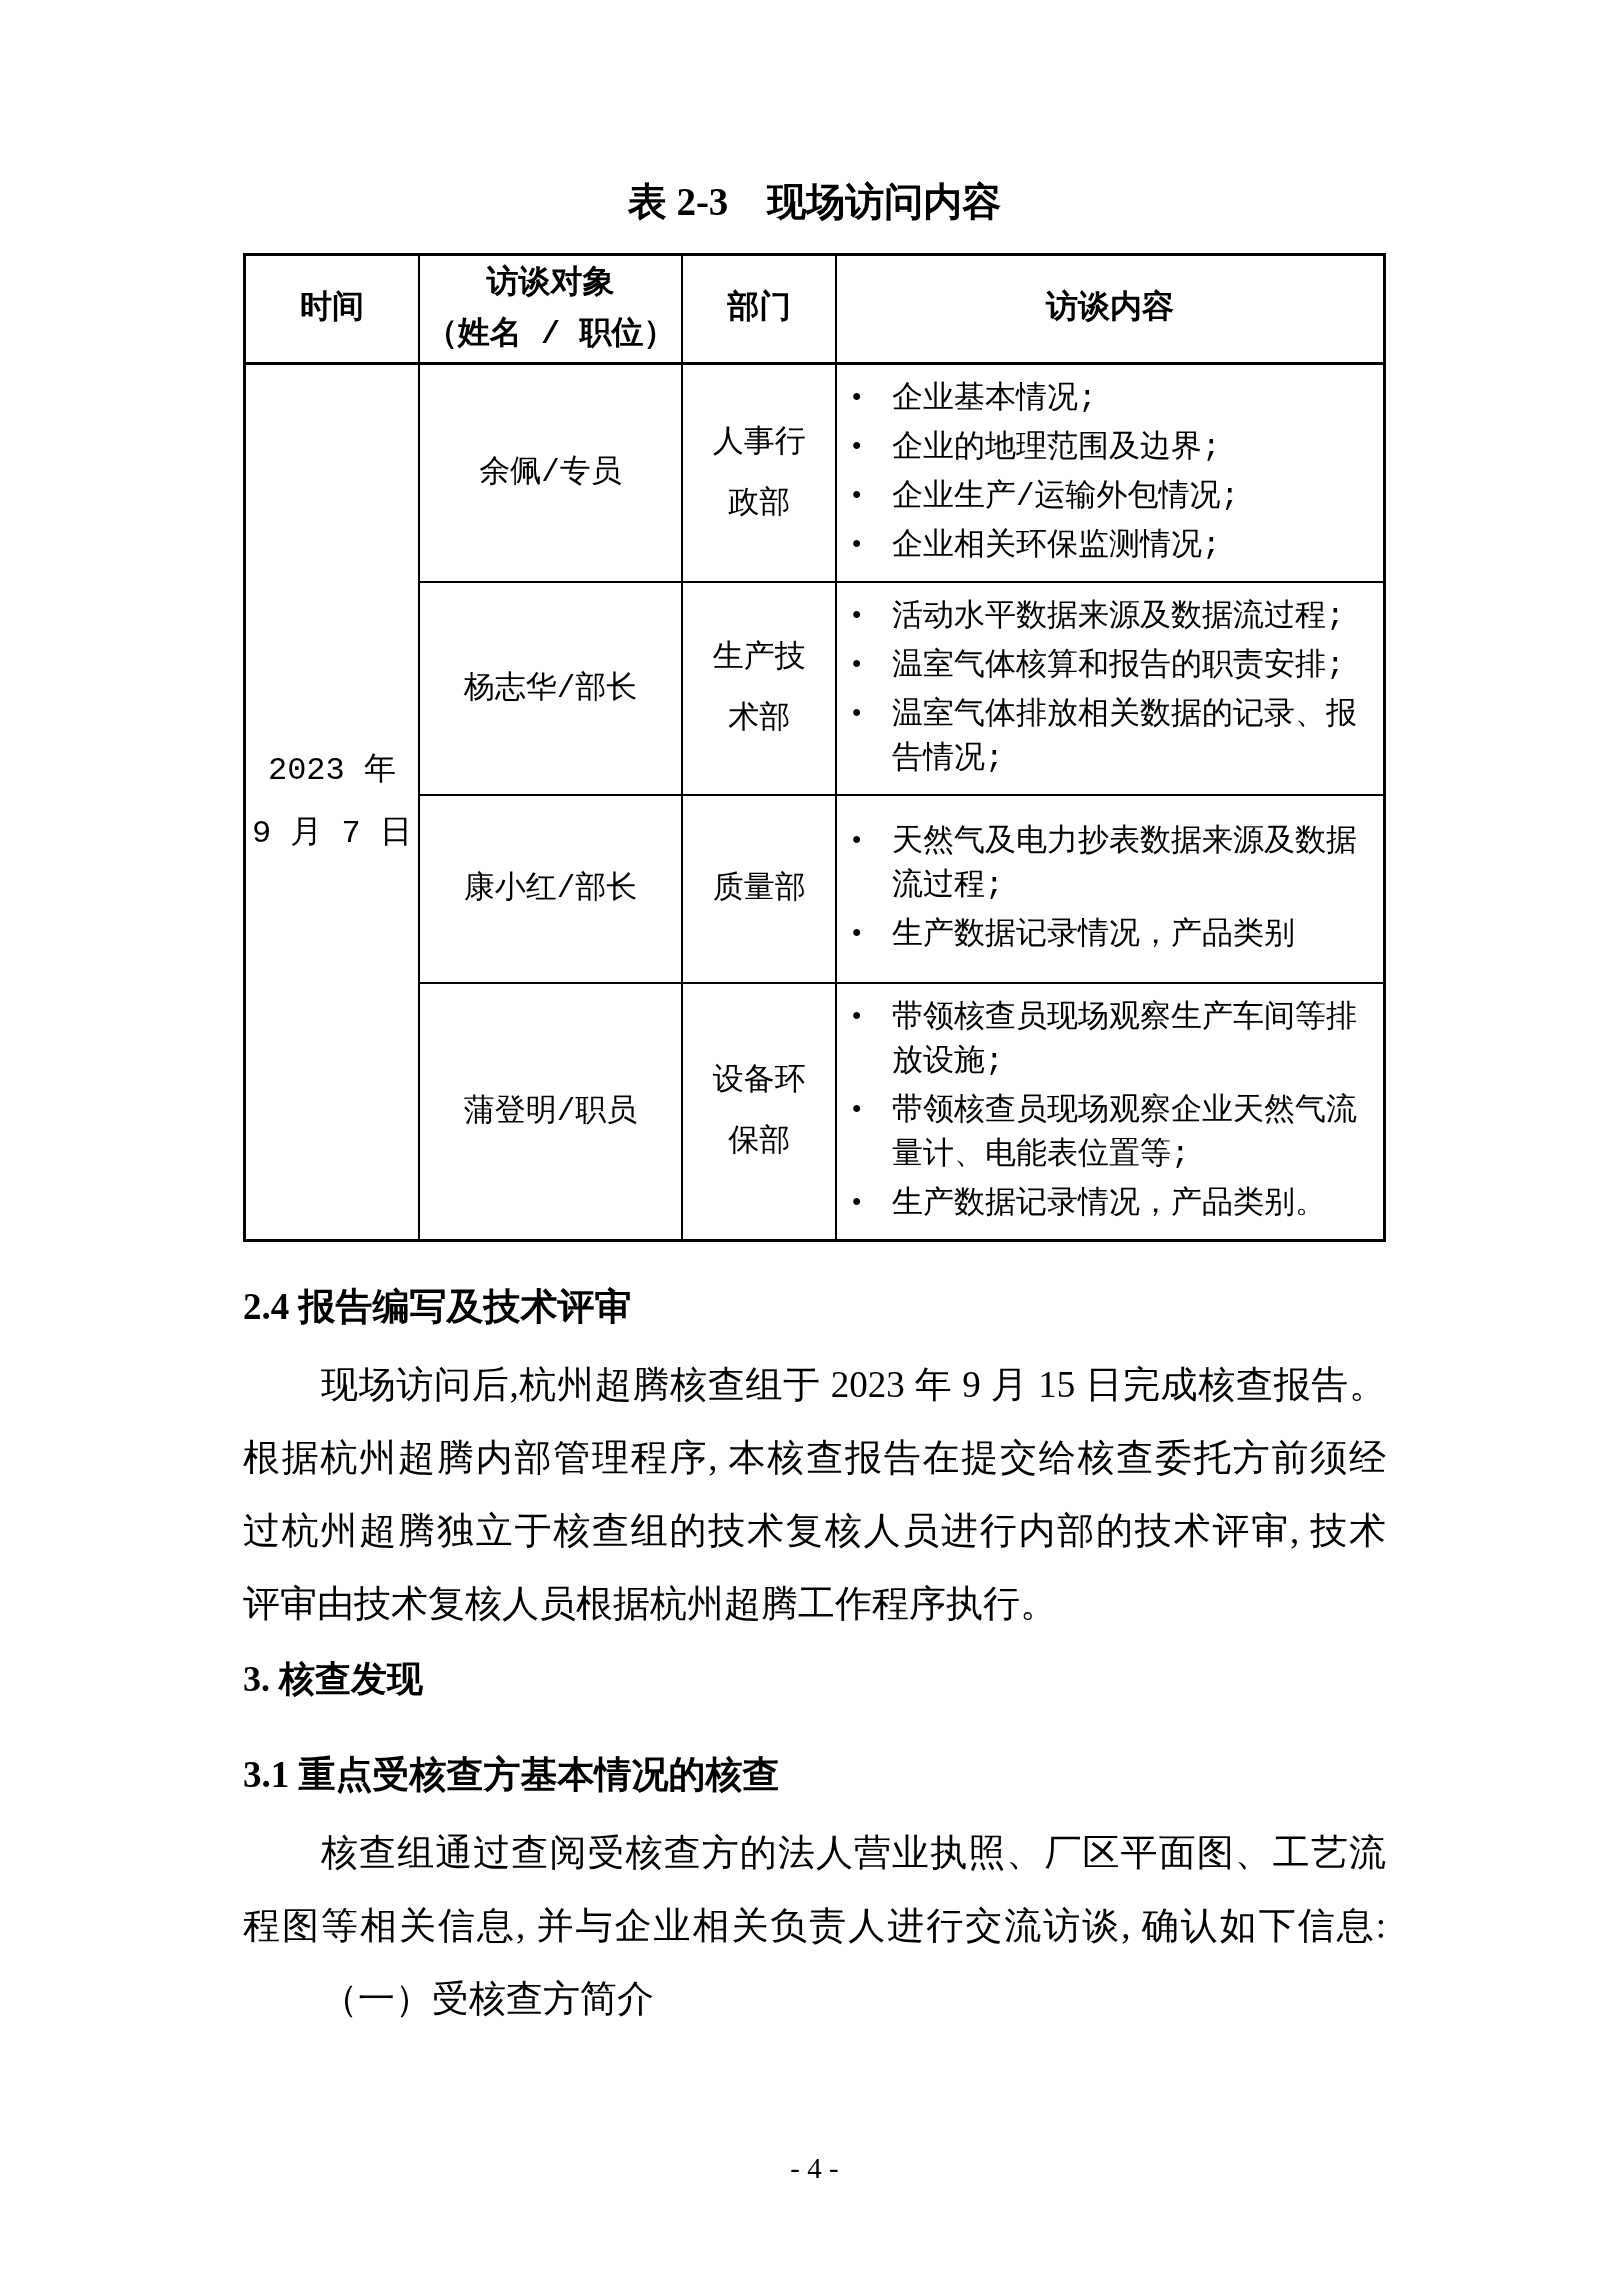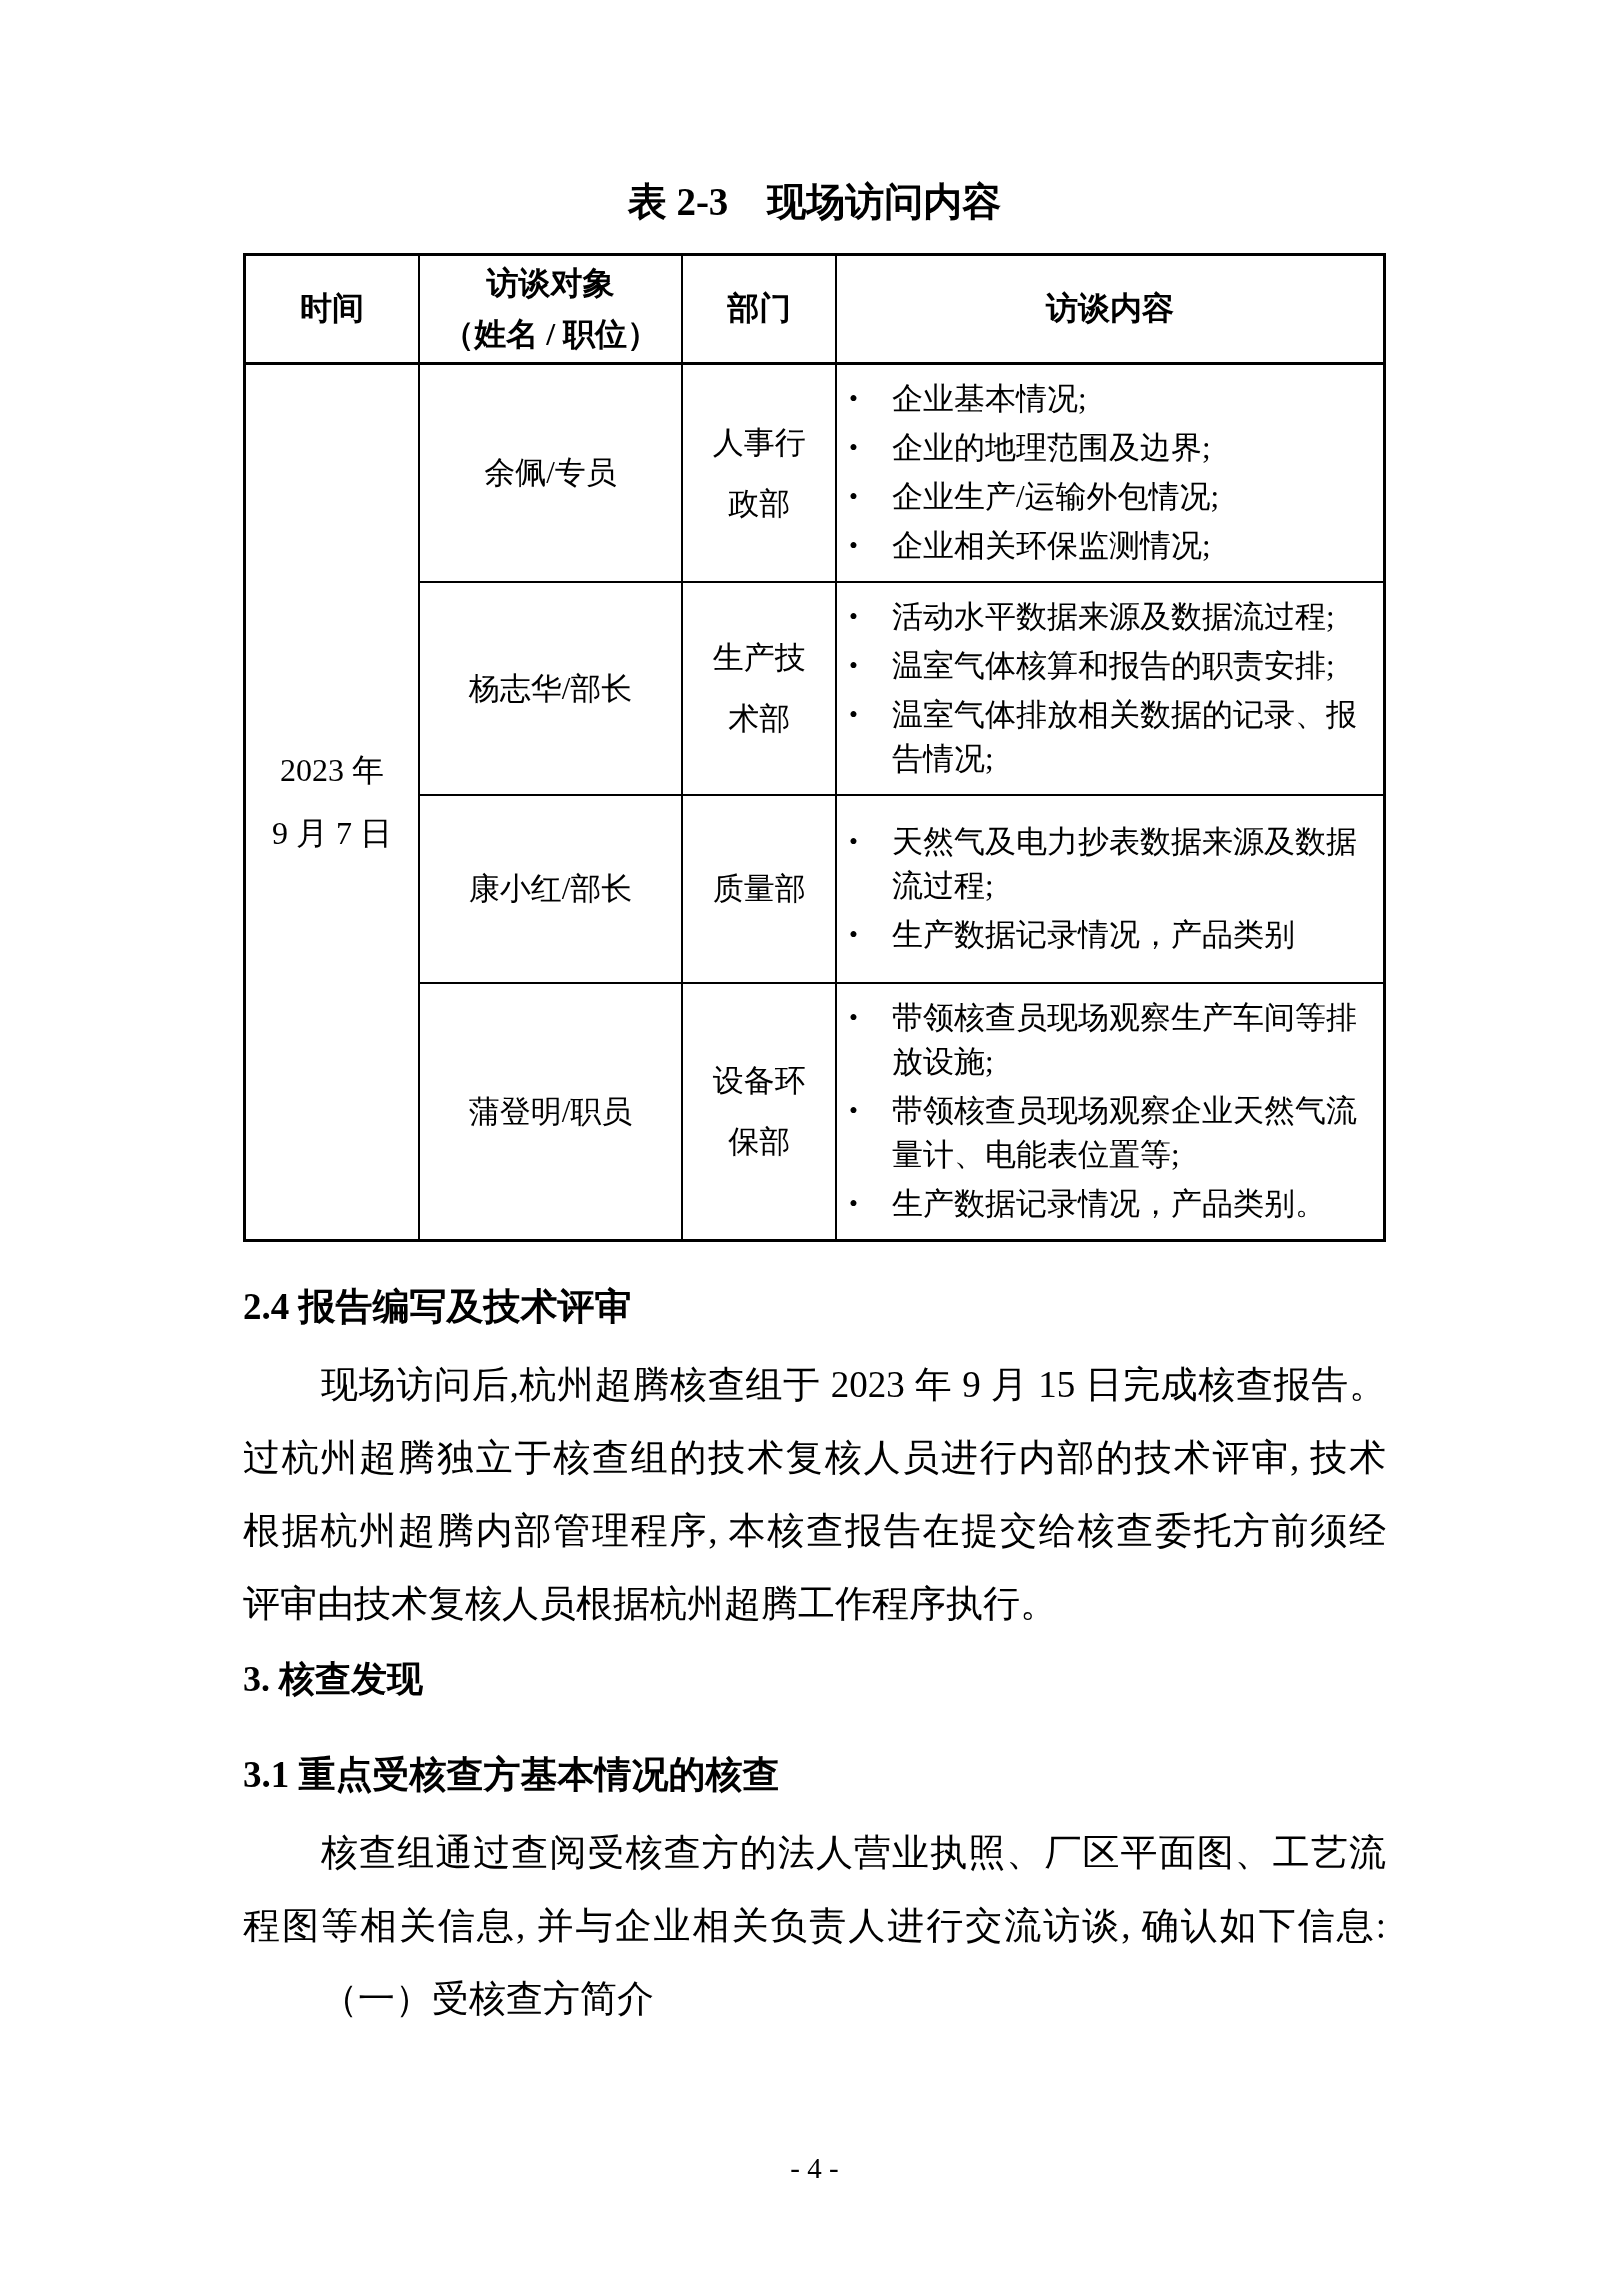--- a/index.html
+++ b/index.html
@@ -22,20 +22,21 @@
     line-height:51px;
     white-space:pre-line;
   }
   
   table.itable{
     width:100%;
     margin-top:25.5px;
     border-collapse:collapse;
     table-layout:fixed;
     font-size:31px;
+    font-family:Liberation Mono, monospace;
   }
   table.itable col.c-time{width:15.3%;}
   table.itable col.c-subj{width:23.1%;}
   table.itable col.c-dept{width:13.5%;}
   table.itable col.c-cont{width:48.1%;}
   table.itable{border:3.9px solid #000;}
   table.itable th, table.itable td{
     border:2px solid #000;
     vertical-align:middle;
     padding:7.8px 5.9px;
@@ -240,22 +241,22 @@
             </ul>
           </td>
         </tr>
       </tbody>
     </table>
 
     <div class="h2">2.4 报告编写及技术评审</div>
 
     <div class="pgroup">
       <div class="pline just indent">现场访问后,杭州超腾核查组于 2023 年 9 月 15 日完成核查报告。</div>
+      <div class="pline just">根据杭州超腾内部管理程序, 本核查报告在提交给核查委托方前须经</div>
       <div class="pline just">过杭州超腾独立于核查组的技术复核人员进行内部的技术评审, 技术</div>
-      <div class="pline just">根据杭州超腾内部管理程序, 本核查报告在提交给核查委托方前须经</div>
       <div class="pline">评审由技术复核人员根据杭州超腾工作程序执行。</div>
     </div>
 
     <div class="h1">3. 核查发现</div>
     <div class="h2">3.1 重点受核查方基本情况的核查</div>
 
     <div class="pgroup">
       <div class="pline just indent">核查组通过查阅受核查方的法人营业执照、厂区平面图、工艺流</div>
       <div class="pline just">程图等相关信息, 并与企业相关负责人进行交流访谈, 确认如下信息:</div>
     </div>

